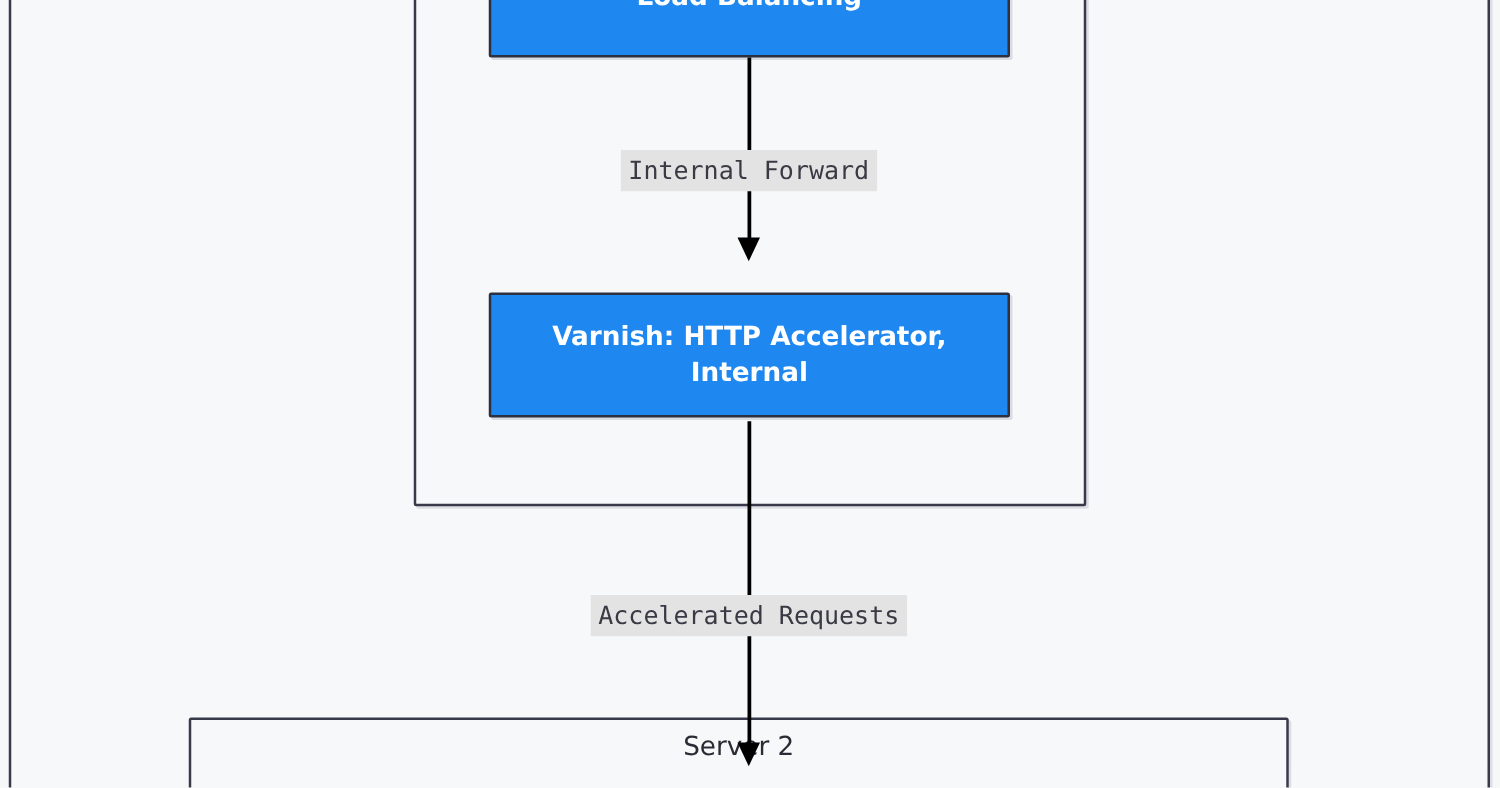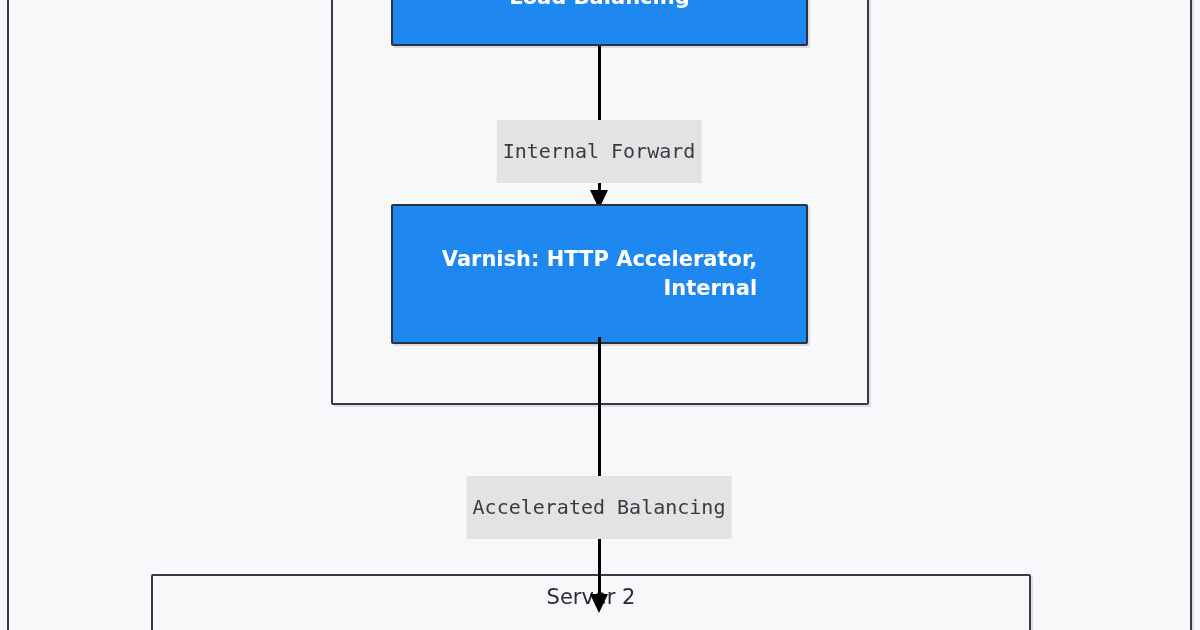--- a/index.html
+++ b/index.html
@@ -87,24 +87,23 @@
   }
 
   #node-load-balancing {
     left: 391px;
     top: -52px;
     width: 417px;
     height: 98px;
   }
   #node-varnish {
     left: 391px;
-    top: 204px;
+    top: 234px;
     width: 417px;
-    height: 140px;
-    text-align: right;
+    height: 100px;
   }
 
   
   .edge-line {
     position: absolute;
     width: 3px;
     background: #000000;
   }
   #edge1-line { left: 598px; top: 46px;  height: 158px; }
   #edge2-line { left: 598px; top: 337px; height: 265px; }
@@ -121,21 +120,21 @@
   #edge2-arrow { left: 590px; top: 594px; }
 
   
   .edge-label {
     position: absolute;
     background: #e3e3e3;
     color: #3a3a45;
     font-family: "DejaVu Sans Mono", monospace;
     font-size: 20px;
     line-height: 1.45;
-    padding: 17px 6px;
+    padding: 2px 6px;
     white-space: nowrap;
     transform: translateX(-50%);
   }
   #label-internal-forward   { left: 599px; top: 120px; }
   #label-accelerated-requests { left: 599px; top: 476px; }
 </style>
 </head>
 <body>
 
 <div id="canvas">
@@ -158,15 +157,15 @@
 
   <div id="node-varnish" class="node">
     <span>
       <span>Varnish: HTTP Accelerator,</span><br>
       <span>Internal</span>
     </span>
   </div>
 
   <div id="edge2-line" class="edge-line"></div>
   <div id="edge2-arrow" class="arrowhead"></div>
-  <div id="label-accelerated-requests" class="edge-label">Accelerated Balancing</div>
+  <div id="label-accelerated-requests" class="edge-label">Accelerated Requests</div>
 
 </div>
 
 </body></html>

